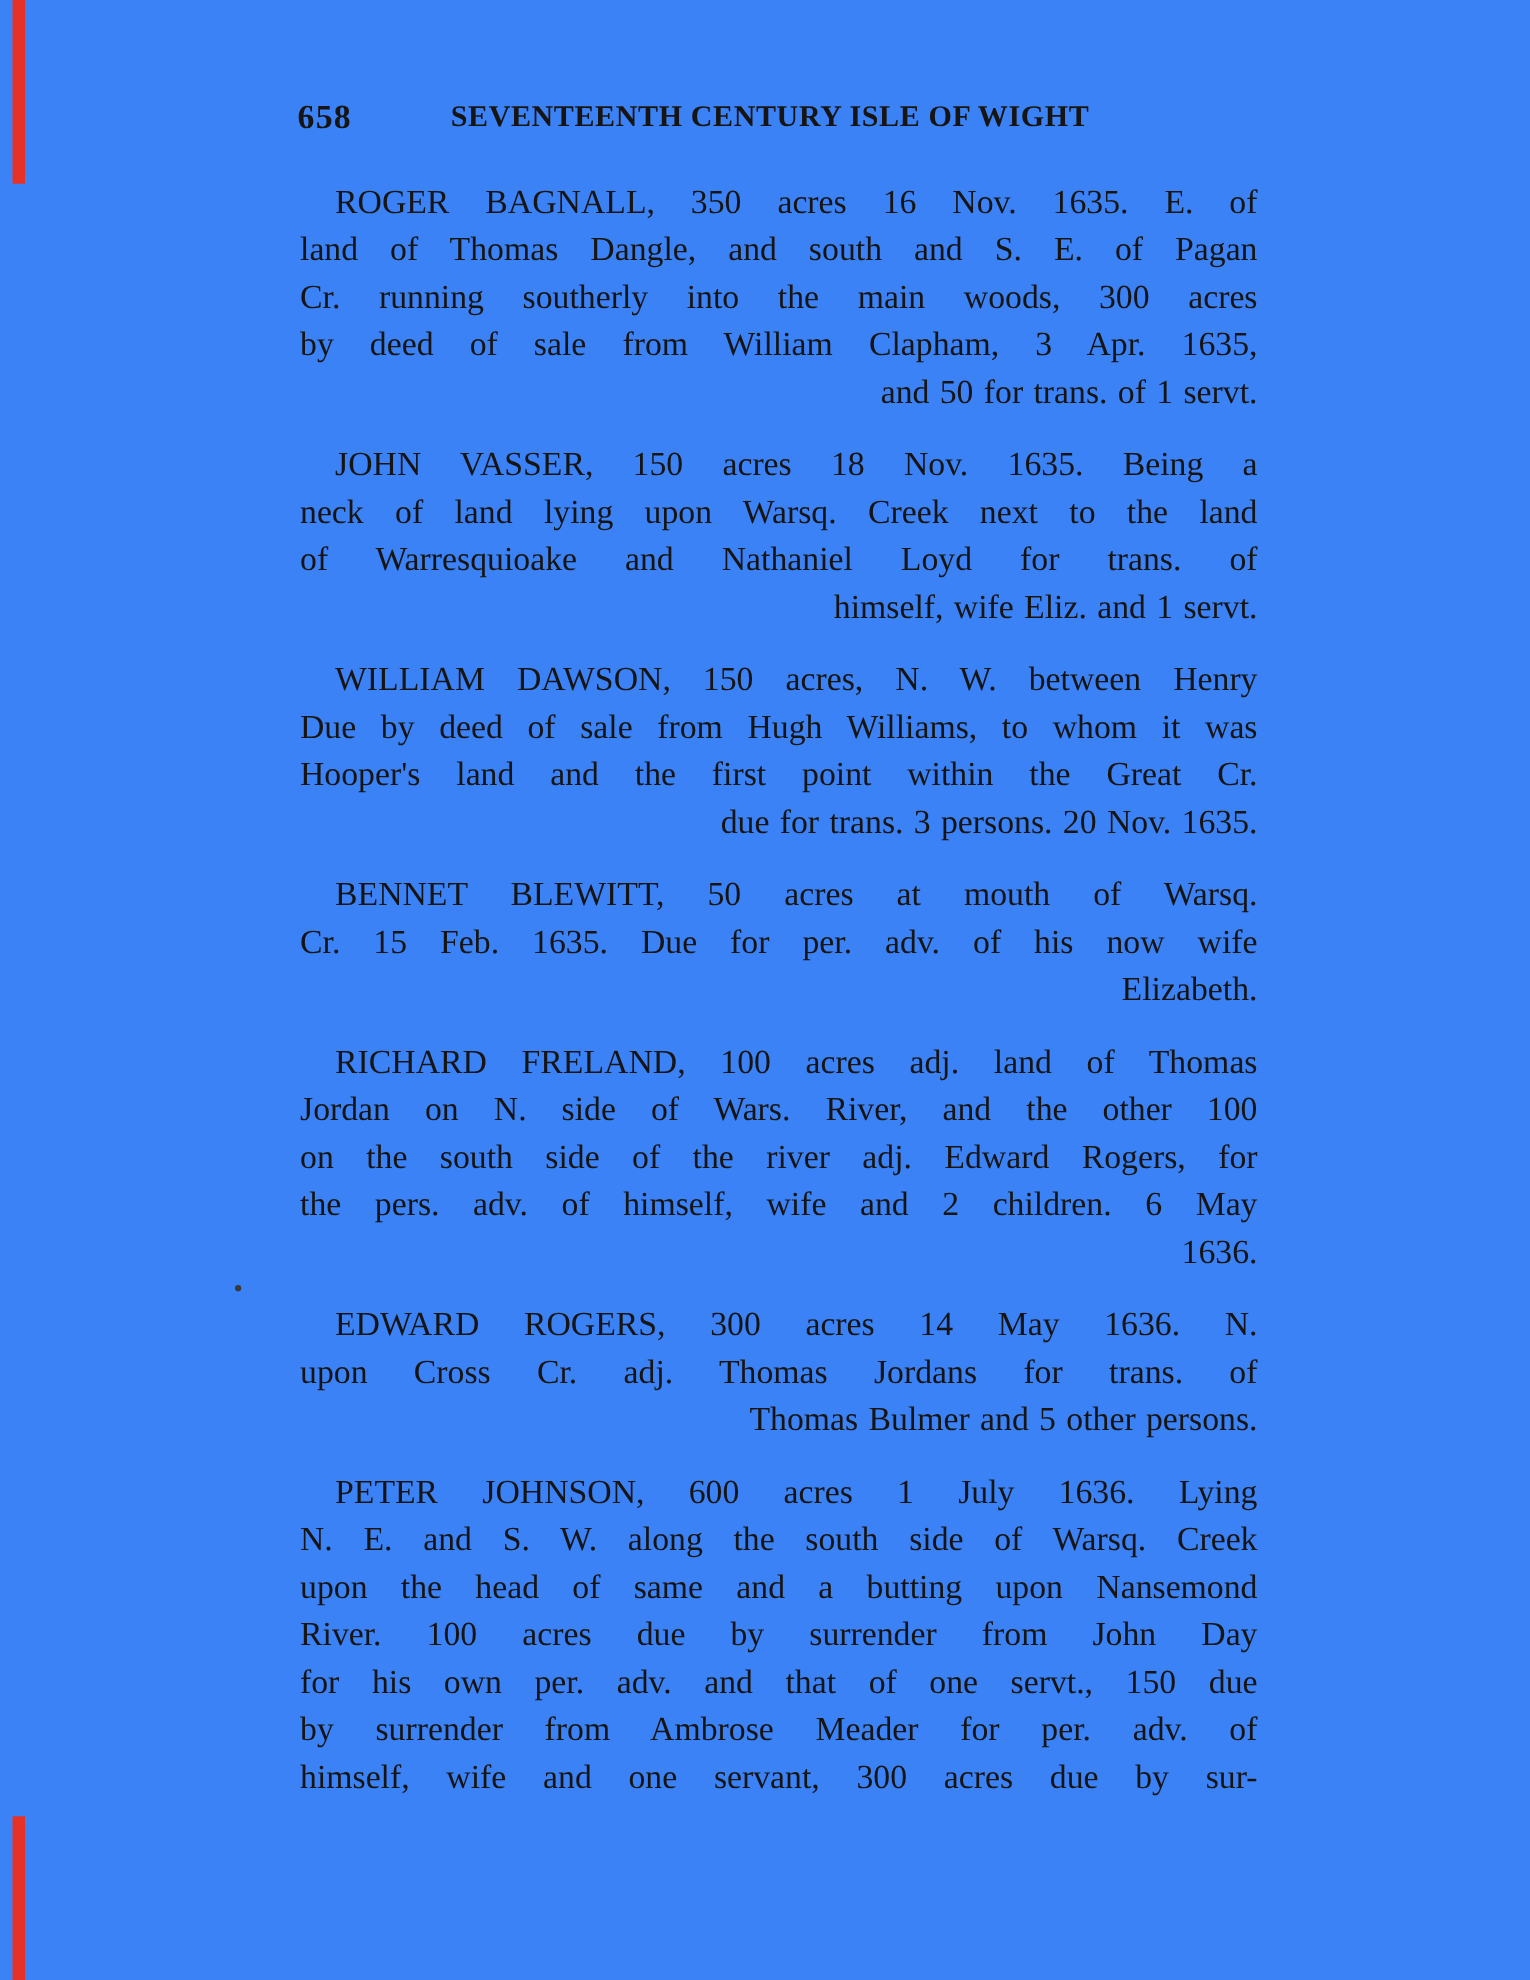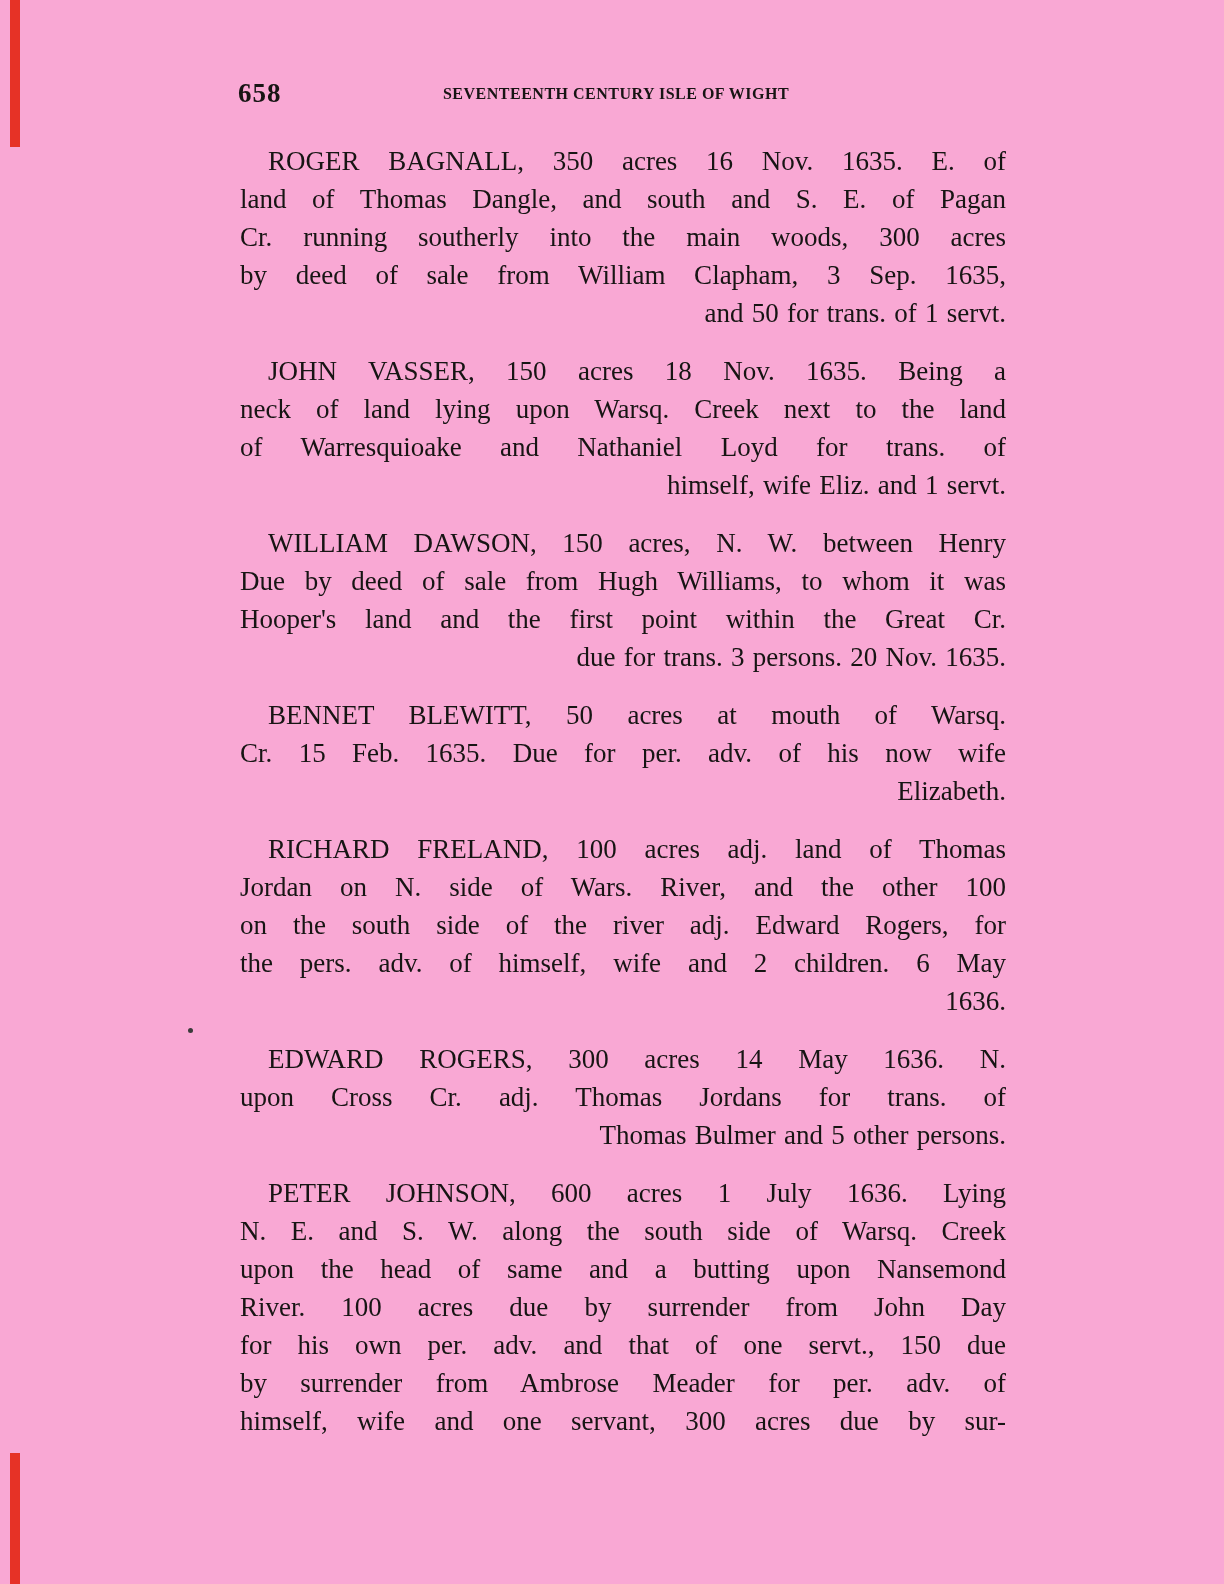--- a/index.html
+++ b/index.html
@@ -4,21 +4,21 @@
 <style>
   html, body {
     margin: 0;
     padding: 0;
     background: #ffffff;
   }
   .page {
     position: relative;
     width: 1224px;
     height: 1584px;
-    background: #f9a8d4;
+    background: #3b82f6;
     overflow: hidden;
     font-family: "Liberation Serif", "DejaVu Serif", serif;
     color: #171514;
   }
   
   .red-bar {
     position: absolute;
     left: 10px;
     width: 10px;
     background: #e63226;
@@ -42,21 +42,21 @@
     font-weight: bold;
     letter-spacing: 1px;
     line-height: 30px;
   }
   .header-title {
     position: absolute;
     left: 118px;
     top: 2px;
     width: 520px;
     text-align: center;
-    font-size: 16px;
+    font-size: 24px;
     font-weight: bold;
     letter-spacing: 0.5px;
     line-height: 28px;
     white-space: nowrap;
   }
 
   
   .body-text {
     position: absolute;
     top: 142px;
@@ -102,21 +102,21 @@
   <div class="running-header">
     <span class="page-number">658</span>
     <span class="header-title">SEVENTEENTH CENTURY ISLE OF WIGHT</span>
   </div>
 
   <div class="body-text">
       <div class="para">
         <div class="line first just">ROGER BAGNALL, 350 acres 16 Nov. 1635. E. of</div>
         <div class="line just">land of Thomas Dangle, and south and S. E. of Pagan</div>
         <div class="line just">Cr. running southerly into the main woods, 300 acres</div>
-        <div class="line just">by deed of sale from William Clapham, 3 Sep. 1635,</div>
+        <div class="line just">by deed of sale from William Clapham, 3 Apr. 1635,</div>
         <div class="line">and 50 for trans. of 1 servt.</div>
       </div>
       <div class="para">
         <div class="line first just">JOHN VASSER, 150 acres 18 Nov. 1635.  Being a</div>
         <div class="line just">neck of land lying upon Warsq. Creek next to the land</div>
         <div class="line just">of Warresquioake and Nathaniel Loyd for trans. of</div>
         <div class="line">himself, wife Eliz. and 1 servt.</div>
       </div>
       <div class="para">
         <div class="line first just">WILLIAM DAWSON, 150 acres, N. W. between Henry</div>

